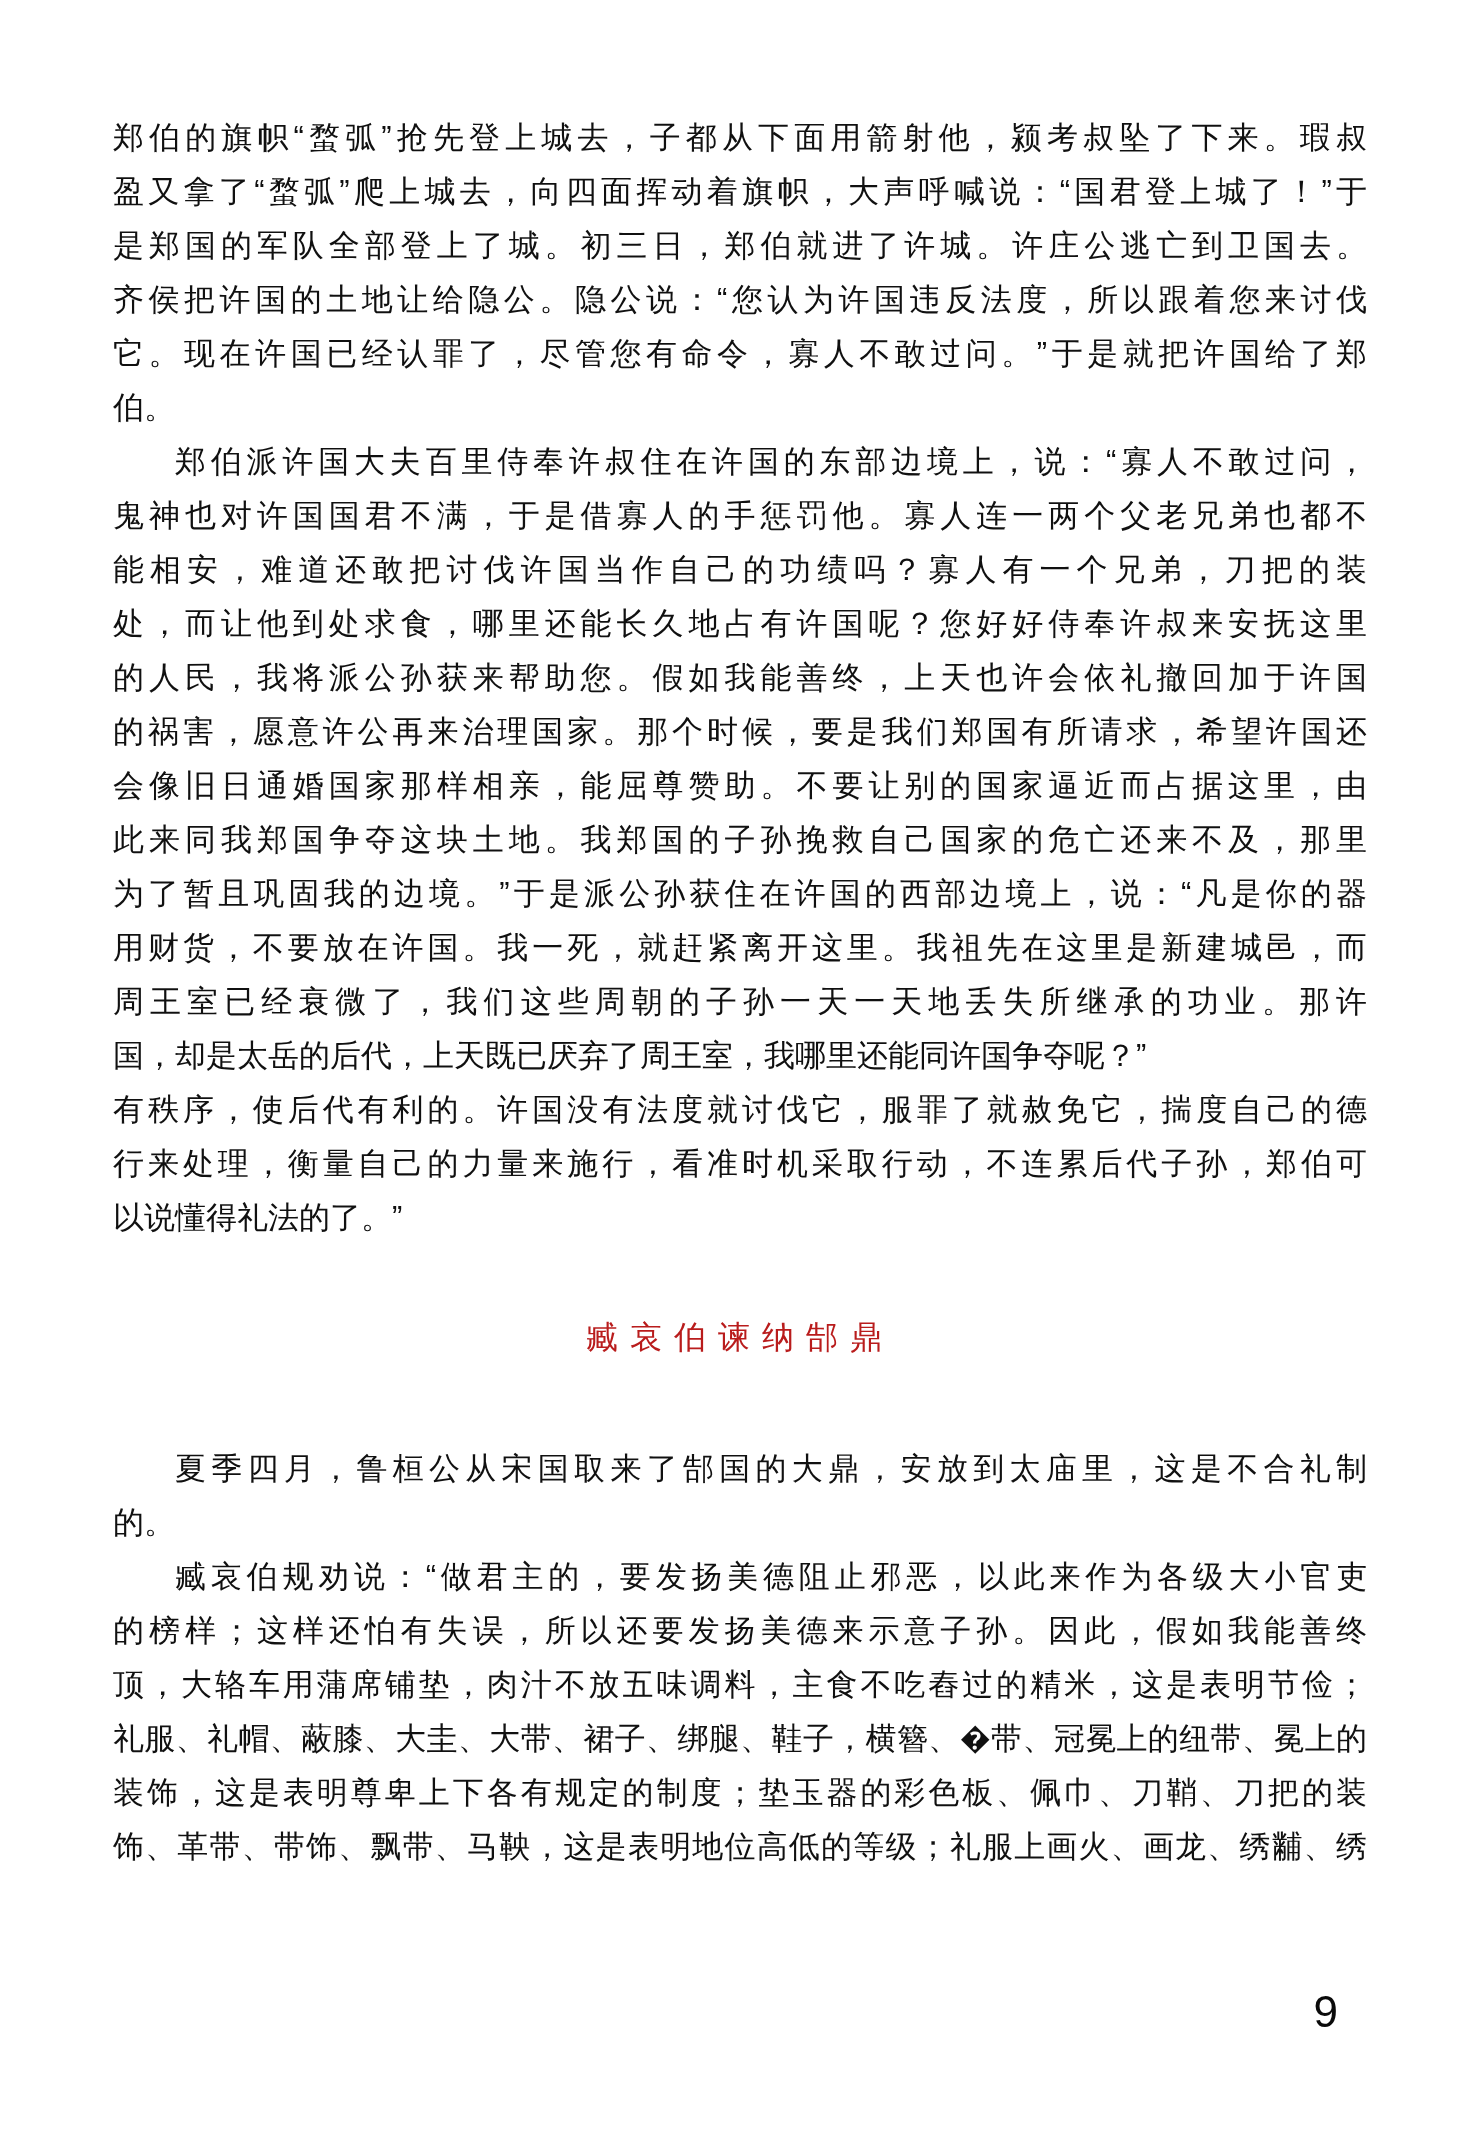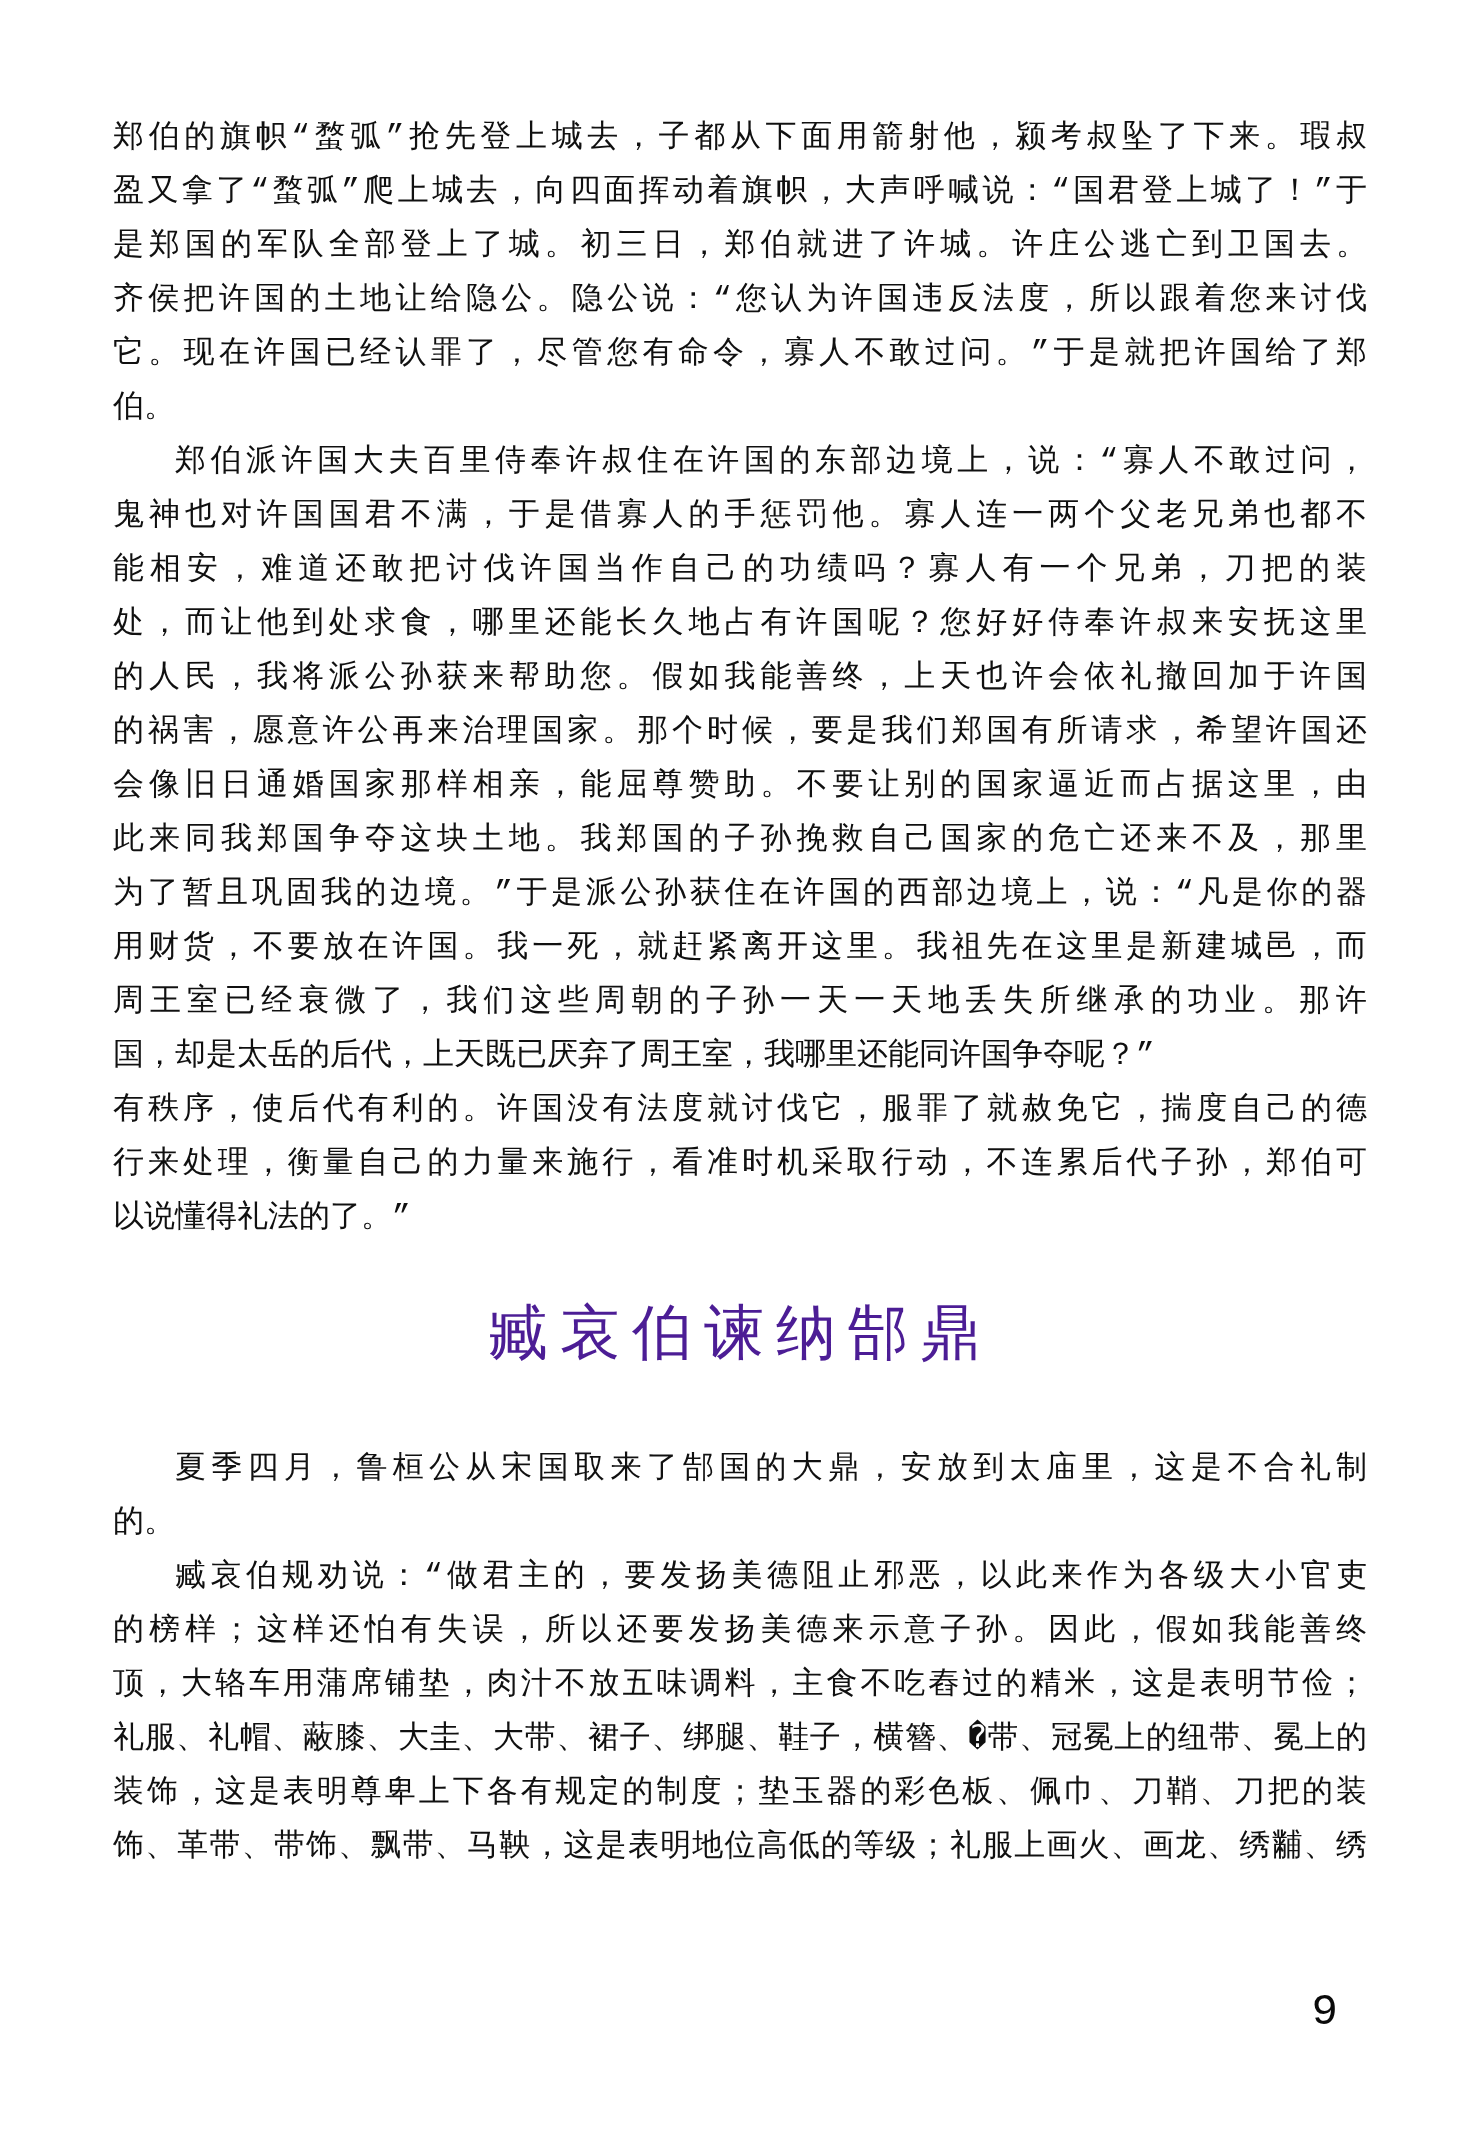--- a/index.html
+++ b/index.html
@@ -6,21 +6,21 @@
     margin: 0;
     padding: 0;
     background: #ffffff;
   }
   .page {
     position: relative;
     width: 1480px;
     height: 2147px;
     background: #ffffff;
     color: #101010;
-    font-family: Liberation Mono, monospace;
+    font-family: Liberation Sans, sans-serif;
     overflow: hidden;
   }
   .text-body {
     position: absolute;
     left: 113px;
     right: 113px;
     top: 111px;
   }
   .paragraph {
     margin: 0;
@@ -35,27 +35,27 @@
     overflow: hidden;
     white-space: normal;
   }
   .line.just {
     text-align-last: justify;
   }
   .line.indent {
     text-indent: 62px;
   }
   .section-heading {
-    font-size: 60px;
+    font-size: 32px;
     line-height: 72px;
     margin: 56px 0 69px 0;
     text-align: center;
     letter-spacing: 12px;
     font-weight: 400;
-    color: #4c1d95;
+    color: #b91c1c;
   }
   .page-number {
     position: absolute;
     top: 1988px;
     right: 142px;
     font-size: 44px;
     line-height: 1.1;
     color: #0a0a0a;
   }
 </style>

